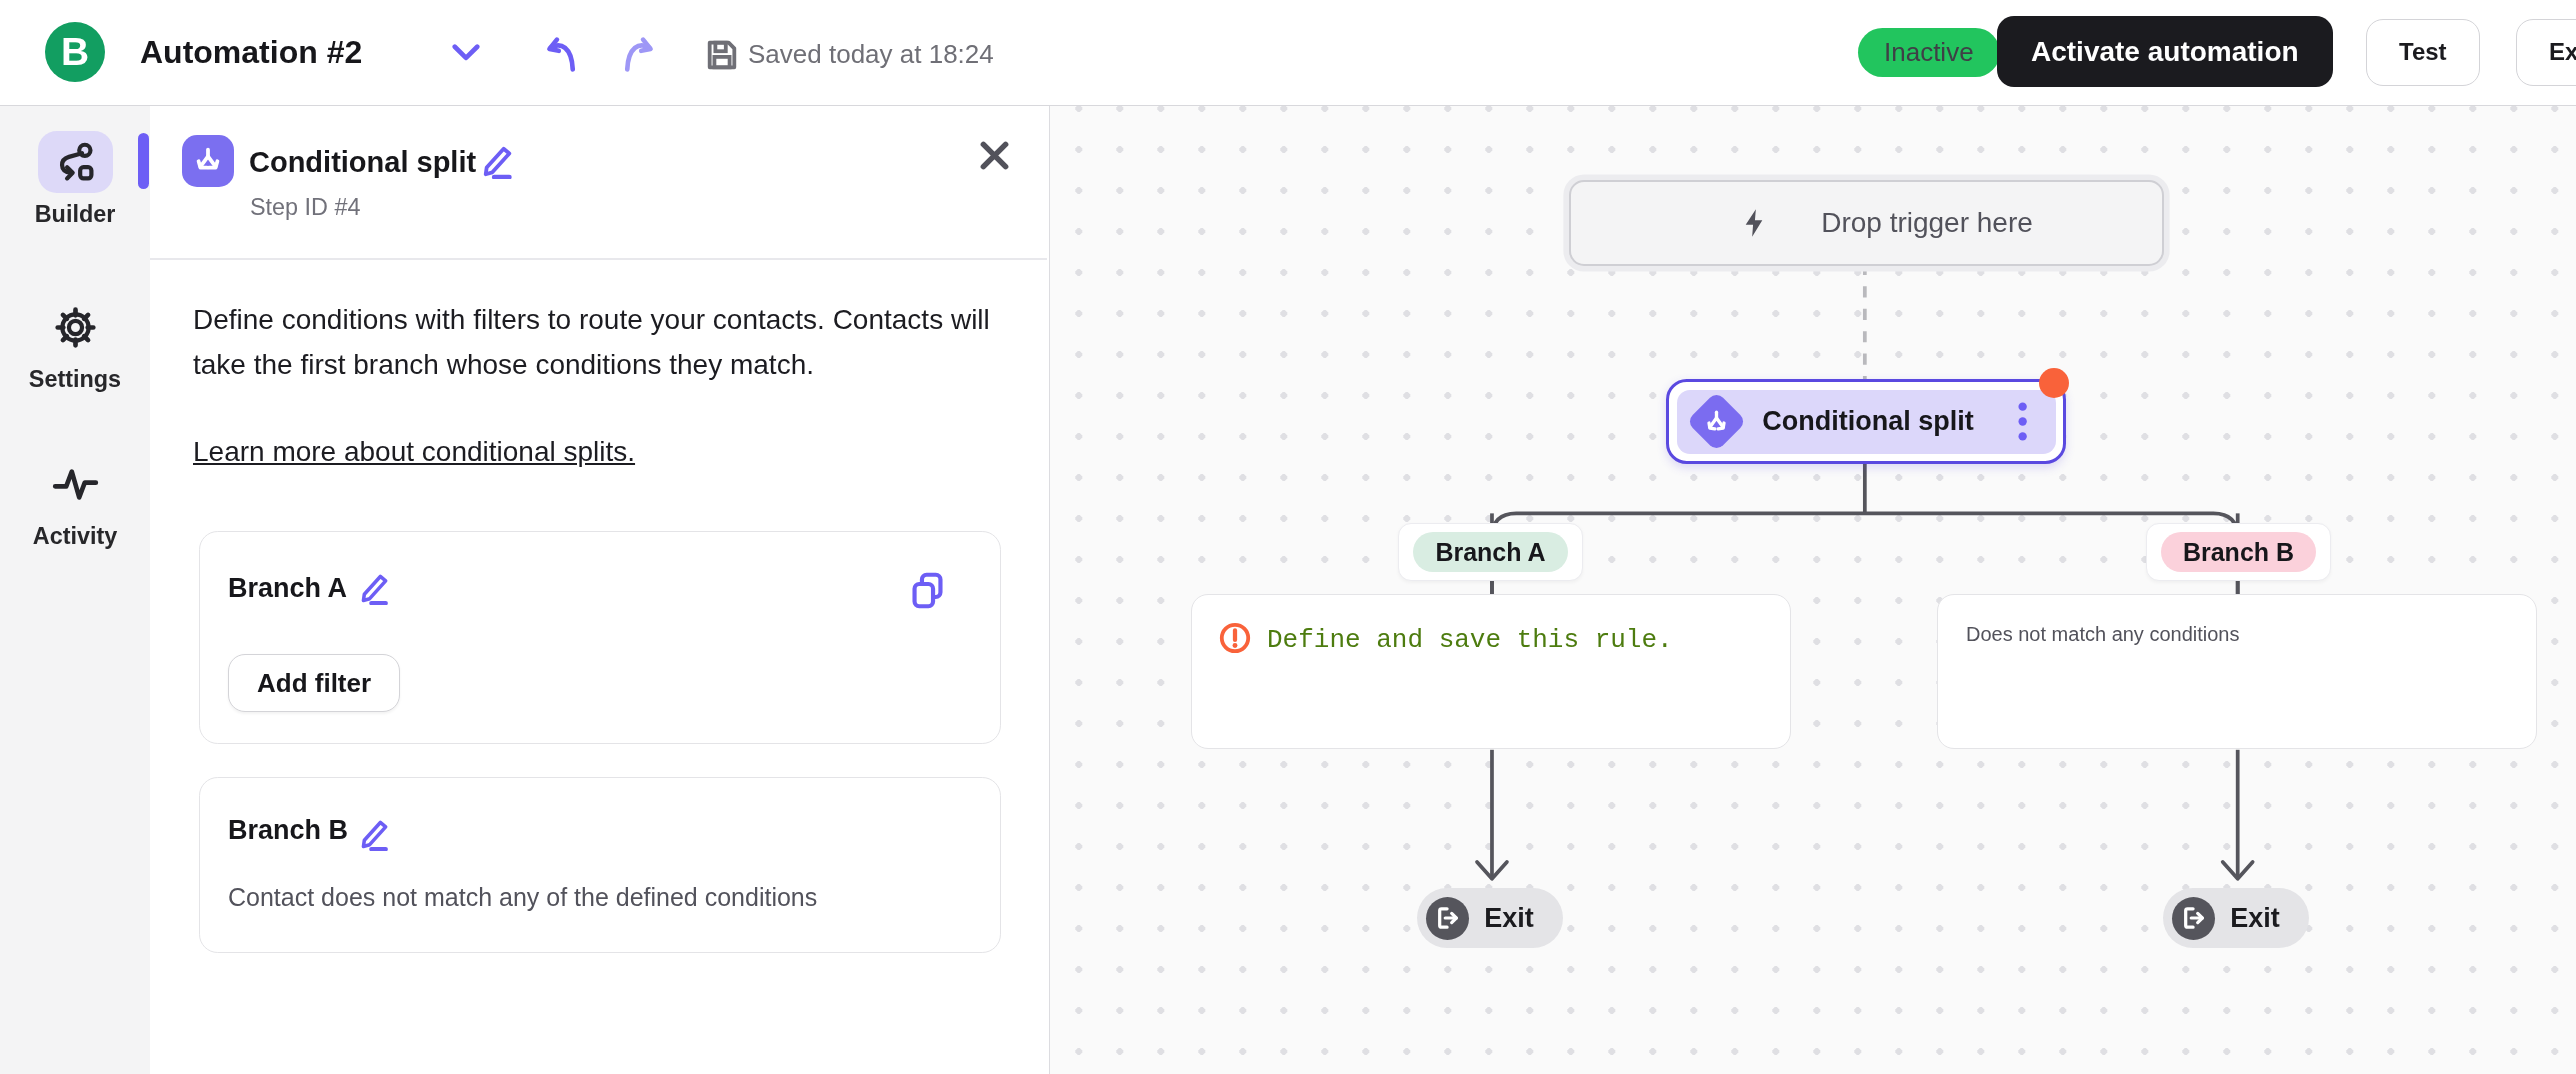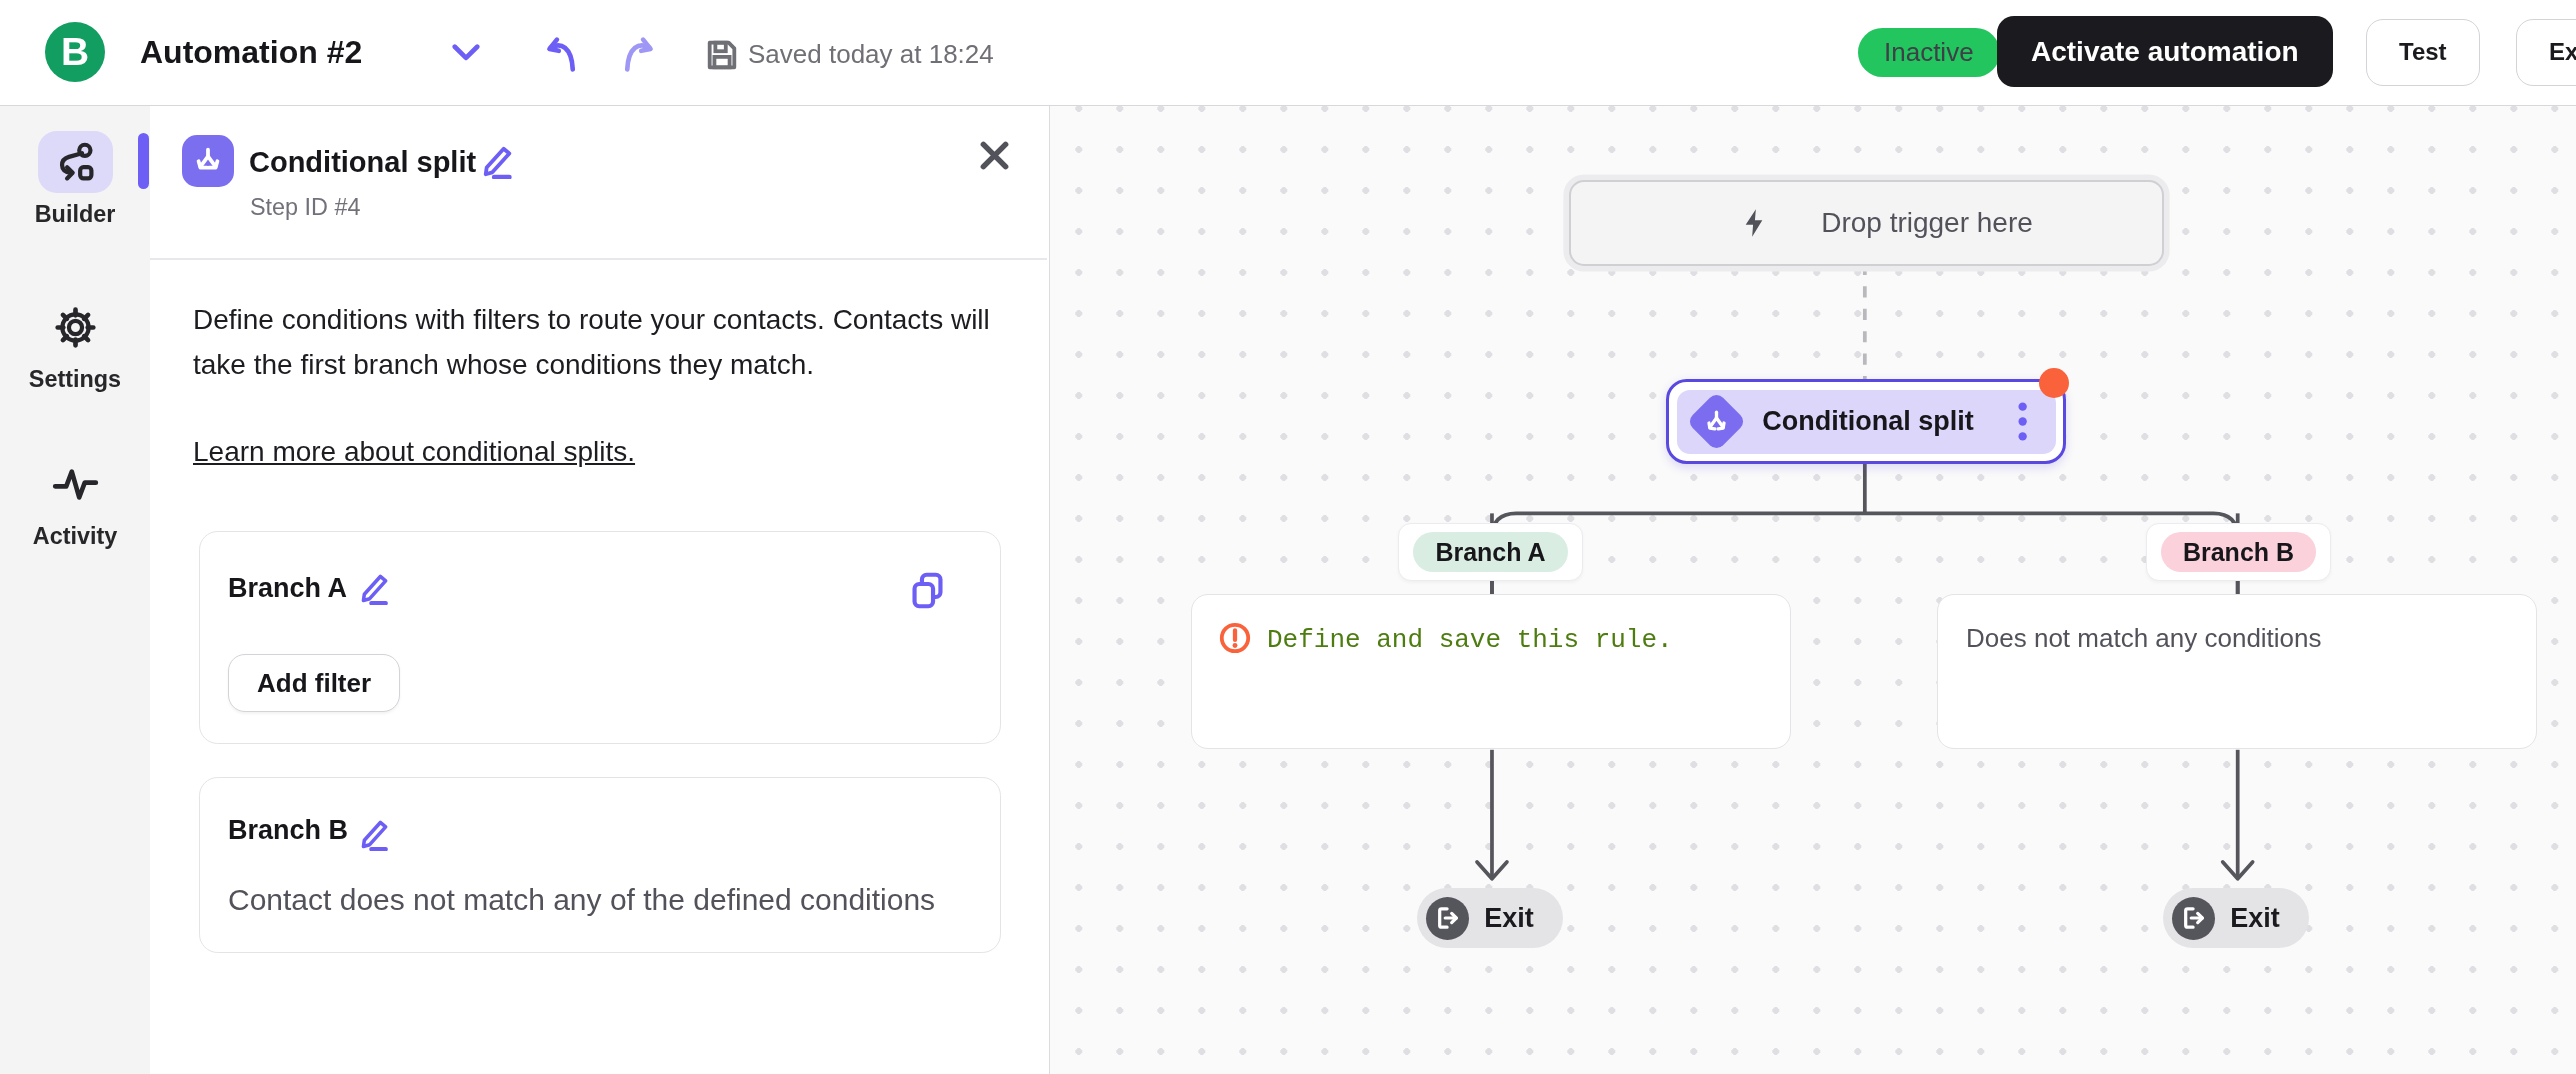--- a/index.html
+++ b/index.html
@@ -47,21 +47,21 @@
   .branch-card{left:199px;width:800px;background:#fff;border:1.9px solid #e4e4e7;border-radius:18.7px;}
   .card-a{top:531px;height:211px;}
   .card-b{top:777px;height:174px;}
   .branch-name{position:absolute;left:28px;top:41px;font-size:27px;font-weight:bold;color:#17171b;}
   .card-b .branch-name{top:37px;}
   .pencil{position:absolute;left:159px;top:39px;width:32px;height:34px;cursor:pointer;}
   .copy-btn{position:absolute;right:54px;top:39px;width:37px;height:39px;cursor:pointer;}
   .btn-add-filter{position:absolute;left:28px;top:122px;height:58px;padding:0 28px;border-radius:17px;
         background:#fff;border:1.9px solid #d4d4d8;font-size:26px;font-weight:bold;color:#17171b;
         display:flex;align-items:center;cursor:pointer;box-shadow:0 1.9px 2.8px rgba(0,0,0,0.05);}
-  .card-b-text{position:absolute;left:28px;top:105px;font-size:30px;color:#52525b;}
+  .card-b-text{position:absolute;left:28px;top:105px;font-size:25px;color:#52525b;}
 
   .add-branch-outline{left:176px;top:969px;width:232px;height:86px;border:5.6px solid #0f766e;border-radius:11.2px;z-index:5;}
   .btn-add-branch{left:199px;top:982px;height:60px;padding:0 26px;border-radius:17px;background:#fff;
         border:1.9px solid #d4d4d8;font-size:26px;font-weight:bold;color:#17171b;display:flex;align-items:center;
         cursor:pointer;z-index:6;box-shadow:0 1.9px 2.8px rgba(0,0,0,0.05);}
   .annot-circle{left:419px;top:980px;width:69px;height:69px;border-radius:50%;background:#0f766e;color:#fff;
         font-size:39px;font-weight:bold;display:flex;align-items:center;justify-content:center;z-index:6;}
 
   
   .canvas{left:1049px;top:105px;width:1527px;height:970px;background:#fafafa;
@@ -91,21 +91,21 @@
   .badge-b-wrap{left:2146px;top:523px;}
   .badge-pill{padding:5.6px 22.4px;border-radius:934px;font-size:25px;font-weight:bold;color:#17171b;}
   .badge-pill.green{background:#d9ede2;}
   .badge-pill.pink{background:#fbd1db;}
 
   .canvas-card{width:598px;height:153px;background:#fff;border:1.9px solid #e4e4e7;border-radius:17px;z-index:3;}
   .ccard-a{left:1191px;top:594px;}
   .ccard-b{left:1937px;top:594px;}
   .warn-row{position:absolute;left:26px;top:26px;display:flex;align-items:center;gap:15px;}
   .warn-text{font-size:26px;color:#4d7c0f;font-family:Liberation Mono, monospace;}
-  .ccard-b-text{position:absolute;left:28px;top:28px;font-size:26px;color:#52525b;}
+  .ccard-b-text{position:absolute;left:28px;top:28px;font-size:20px;color:#52525b;}
 
   .exit-node{width:146px;height:60px;border-radius:934px;background:#e4e4e7;display:flex;align-items:center;
         padding:0 9.3px;box-sizing:border-box;z-index:3;cursor:pointer;}
   .exit-a{left:1417px;top:888px;}
   .exit-b{left:2163px;top:888px;}
   .exit-circle{width:43px;height:43px;border-radius:50%;background:#55555c;display:flex;align-items:center;justify-content:center;flex:none;}
   .exit-label{margin-left:15px;font-size:27px;font-weight:600;color:#1b1b1f;}
 </style>
 </head>
 <body>

